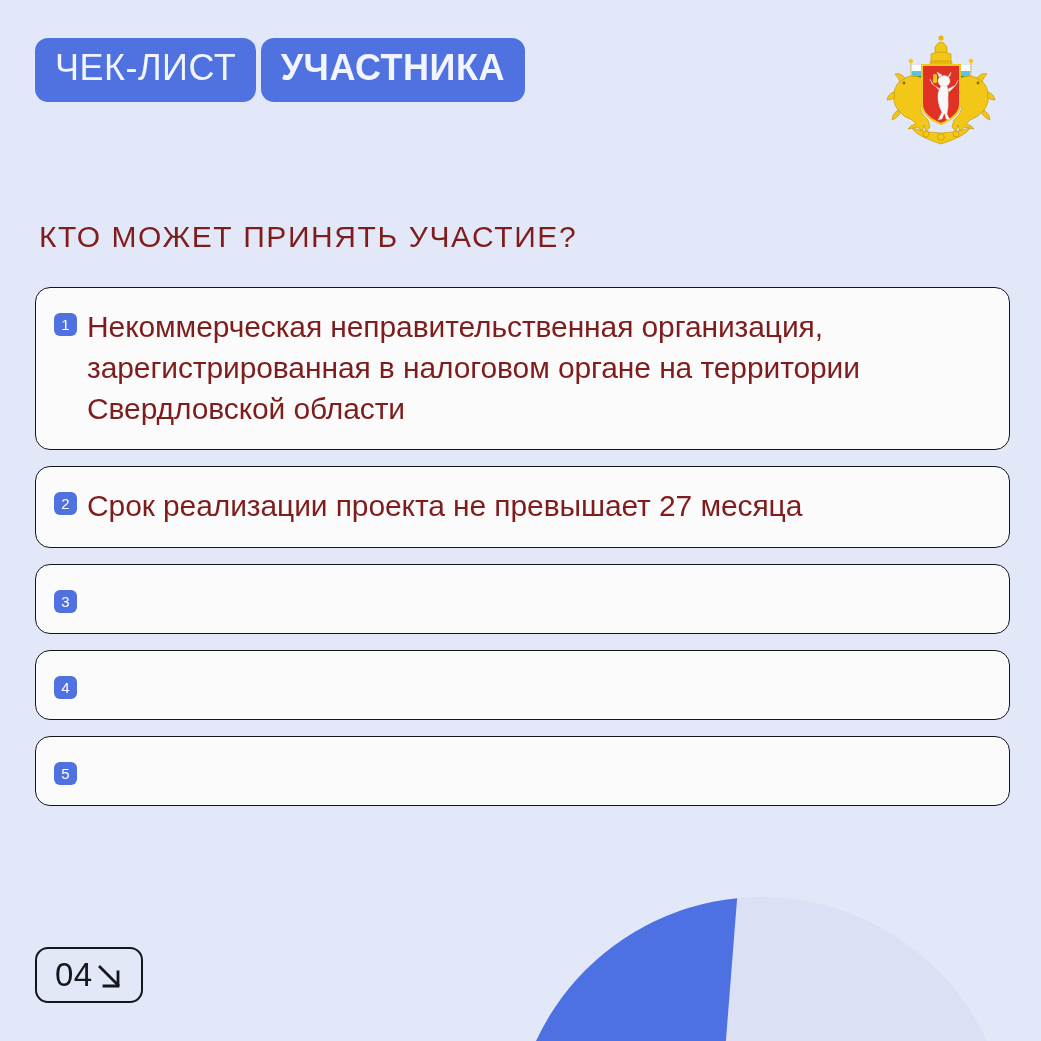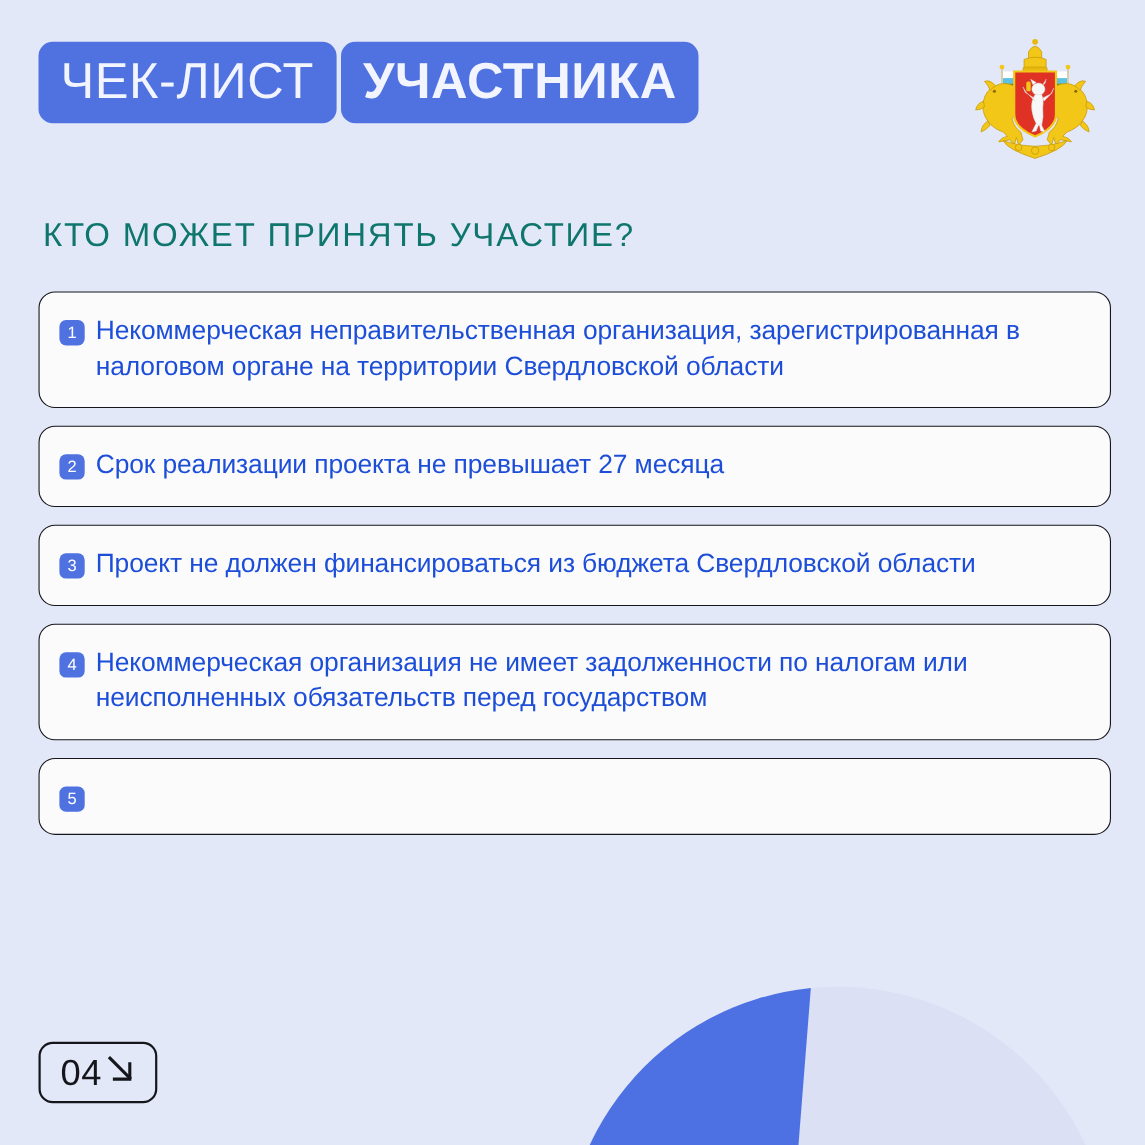--- a/index.html
+++ b/index.html
@@ -53,21 +53,21 @@
     position: relative;
     height: 168px;
   }
   .title-block {
     display: inline-block;
   }
   .title-line {
     display: inline-block;
     background: #4f72e0;
     color: #f2f5ff;
-    font-size: 46px;
+    font-size: 36px;
     line-height: 1;
     letter-spacing: 0.5px;
     padding: 12px 20px 16px 20px;
     border-radius: 13px;
     white-space: nowrap;
     font-weight: 400;
   }
   .title-line-2 {
     margin-top: 6px;
     font-weight: bold;
@@ -76,24 +76,25 @@
   .emblem {
     position: absolute;
     right: 14px;
     top: 0px;
     width: 110px;
     height: 120px;
   }
 
   
   .subtitle {
-    color: #0f766e;
+    color: #7f1d1d;
     font-size: 30px;
     line-height: 1;
     letter-spacing: 1.6px;
+    margin-top: 22px;
     margin-left: 4px;
     white-space: nowrap;
   }
 
   
   .checklist {
     margin-top: 35px;
     display: flex;
     flex-direction: column;
     gap: 16px;
@@ -117,34 +118,34 @@
     background: #4f72e0;
     color: #ffffff;
     font-size: 15px;
     line-height: 23px;
     text-align: center;
     margin-top: 6px;
     font-weight: 400;
   }
 
   .check-text {
-    color: #1d4ed8;
-    font-size: 24px;
+    color: #7f1d1d;
+    font-size: 30px;
     line-height: 1.36;
     letter-spacing: -0.1px;
   }
 
   
   .page-badge {
     position: absolute;
     left: 35px;
     bottom: 38px;
     z-index: 3;
     display: flex;
-    align-items: flex-start;
+    align-items: flex-end;
     gap: 2px;
     border: 2px solid #15161c;
     border-radius: 13px;
     background: transparent;
     padding: 9px 18px 10px 18px;
   }
   .page-badge-num {
     font-size: 33px;
     line-height: 1;
     color: #15161c;
@@ -246,26 +247,24 @@
       <div class="check-text">Некоммерческая неправительственная организация, зарегистрированная в налоговом органе на территории Свердловской области</div>
     </div>
 
     <div class="check-card">
       <div class="num-badge">2</div>
       <div class="check-text">Срок реализации проекта не превышает 27 месяца</div>
     </div>
 
     <div class="check-card">
       <div class="num-badge">3</div>
-      <div class="check-text">Проект не должен финансироваться из бюджета Свердловской области</div>
     </div>
 
     <div class="check-card">
       <div class="num-badge">4</div>
-      <div class="check-text">Некоммерческая организация не имеет задолженности по налогам или неисполненных обязательств перед государством</div>
     </div>
 
     <div class="check-card">
       <div class="num-badge">5</div>
     </div>
 
   </div>
 </div>
 
 <div class="page-badge">

